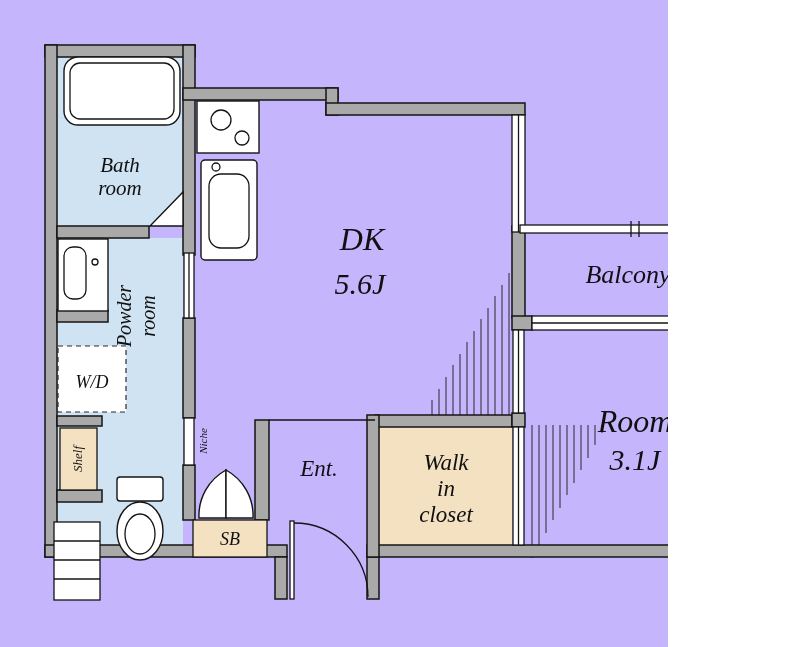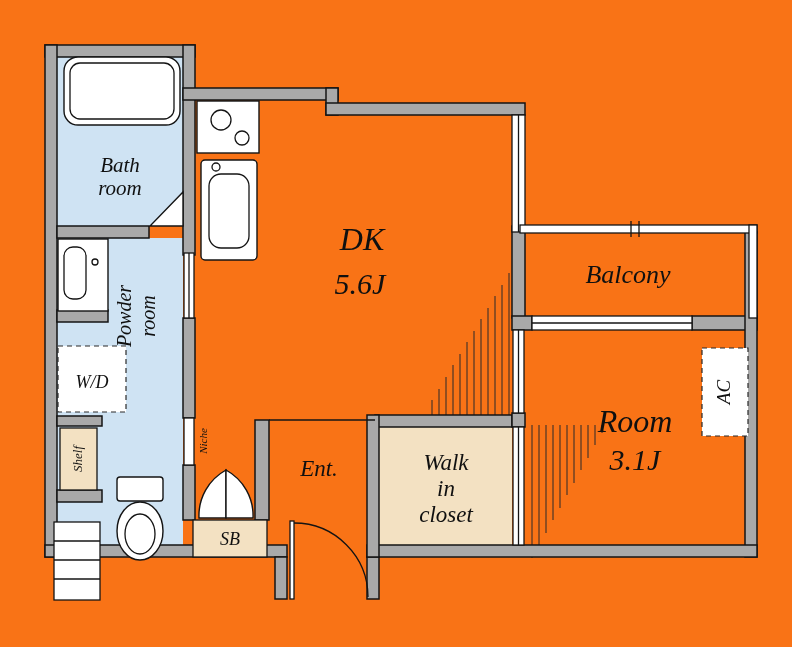--- a/index.html
+++ b/index.html
@@ -1,16 +1,16 @@
 <!DOCTYPE html>
 <html><head>
 <meta charset="utf-8">
 <style>
   html,body{margin:0;padding:0;background:#ffffff;}
-  .page{width:792px;height:647px;background:#f97316;position:relative;overflow:hidden;text-decoration:underline;}
+  .page{width:668px;height:647px;background:#c4b5fd;position:relative;overflow:hidden;text-decoration:underline;}
   svg{display:block;}
   .lbl{
     font-family:"Liberation Serif","DejaVu Serif",serif;
     font-style:italic;
     fill:#101010;
   }
   .wall{fill:#a9a9a9;stroke:#141414;stroke-width:1.5;}
   .thin{fill:none;stroke:#141414;stroke-width:1.3;}
   .whitebox{fill:#ffffff;stroke:#141414;stroke-width:1.3;}
   .dash{fill:#ffffff;stroke:#2a2a2a;stroke-width:1.2;stroke-dasharray:5 4;}

